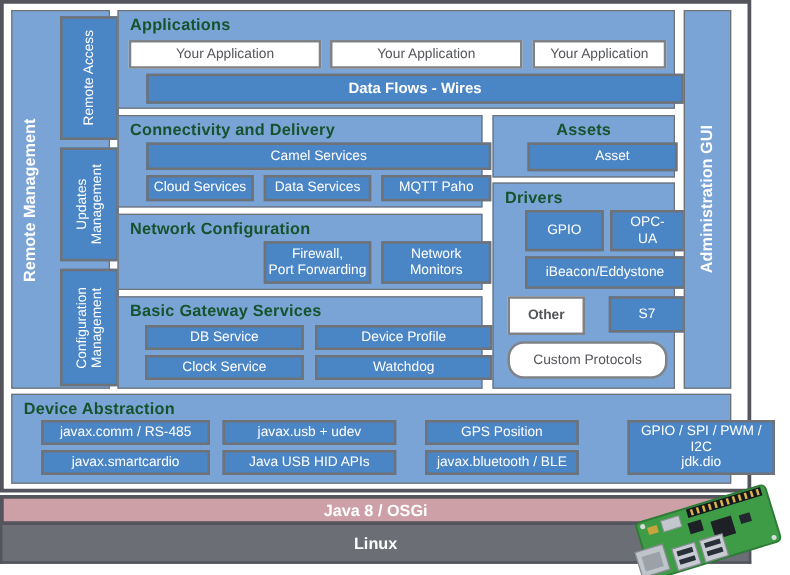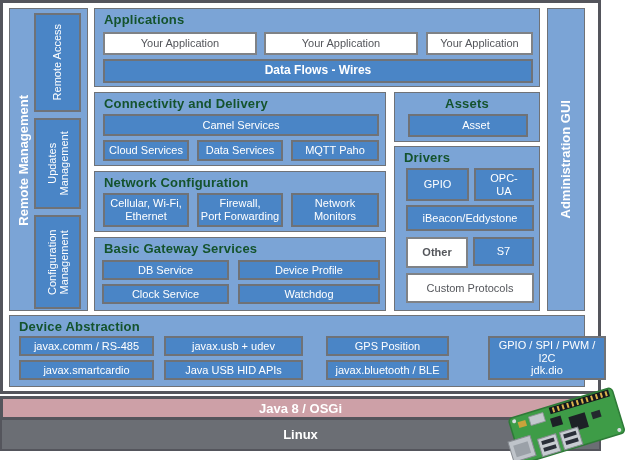--- a/index.html
+++ b/index.html
@@ -14,21 +14,21 @@
   .panel { position:absolute; background:var(--panel-blue,#7BA4D6);
     border:1px solid var(--box-border,#6F7277); }
 
   .ptitle { position:absolute; left:9px; top:3px; color:#14532d; font-weight:bold;
     font-size:13px; letter-spacing:.2px; white-space:nowrap; }
   .ptitle.center { left:0; right:0; text-align:center; }
 
   .bbox { position:absolute; background:var(--box-blue,#4A85C6);
     border:2px solid var(--box-border,#6F7277); color:#fff; font-size:11px;
     display:flex; align-items:center; justify-content:center; text-align:center;
-    white-space:pre-line; line-height:1.15; }
+    white-space:pre-line; line-height:1.15;margin-left:14px; }
   .bbox.bold { font-weight:bold; font-size:12px; }
 
   .wbox { position:absolute; background:#fff;
     border:2px solid var(--wbox-border,#7F8286); color:var(--text-dark,#54565B);
     font-size:11px; display:flex; align-items:center; justify-content:center;
     text-align:center; white-space:pre-line; line-height:1.15; }
 
   
   .vwrap { position:absolute; display:flex; align-items:center; justify-content:center;
     overflow:visible; }
@@ -90,22 +90,20 @@
     <div class="panel" style="left:91px; top:89px; width:292px; height:74px;">
       <div class="ptitle">Connectivity and Delivery</div>
       <div class="bbox" style="left:8px; top:21px; width:276px; height:22px;">Camel Services</div>
       <div class="bbox" style="left:8px; top:47px; width:86px; height:21px;">Cloud Services</div>
       <div class="bbox" style="left:102px; top:47px; width:86px; height:21px;">Data Services</div>
       <div class="bbox" style="left:196px; top:47px; width:88px; height:21px;">MQTT Paho</div>
     </div>
 
     <div class="panel" style="left:91px; top:168px; width:292px; height:61px;">
       <div class="ptitle">Network Configuration</div>
-      <div class="bbox" style="left:8px; top:21px; width:86px; height:34px;">Cellular, Wi-Fi,
-Ethernet</div>
       <div class="bbox" style="left:196px; top:21px; width:88px; height:34px;">Network
 Monitors</div>
       <div class="bbox" style="left:102px; top:21px; width:86px; height:34px;">Firewall,
 Port Forwarding</div>
     </div>
 
     <div class="panel" style="left:91px; top:234px; width:292px; height:74px;">
       <div class="ptitle">Basic Gateway Services</div>
       <div class="bbox" style="left:7px; top:22px; width:127px; height:20px;">DB Service</div>
       <div class="bbox" style="left:143px; top:22px; width:142px; height:20px;">Device Profile</div>
@@ -119,21 +117,21 @@
     </div>
 
     <div class="panel" style="left:391px; top:143px; width:146px; height:165px;">
       <div class="ptitle">Drivers</div>
       <div class="bbox" style="left:11px; top:21px; width:63px; height:33px;">GPIO</div>
       <div class="bbox" style="left:79px; top:21px; width:60px; height:33px;">OPC-
 UA</div>
       <div class="bbox" style="left:11px; top:58px; width:128px; height:26px;">iBeacon/Eddystone</div>
       <div class="wbox" style="left:11px; top:90px; width:62px; height:31px;font-weight:bold;">Other</div>
       <div class="bbox" style="left:78px; top:90px; width:61px; height:29px;">S7</div>
-      <div class="wbox" style="left:11px; top:126px; width:128px; height:30px;">Custom Protocols</div>
+      <div class="wbox" style="left:11px; top:126px; width:128px; height:30px;border-radius:13px;">Custom Protocols</div>
     </div>
 
     <div class="panel" style="left:544px; top:5px; width:38px; height:303px;">
       <div class="vwrap" style="left:0;top:0;right:0;bottom:0;">
         <div class="vtext big">Administration GUI</div>
       </div>
     </div>
 
     <div class="panel" style="left:6px; top:312px; width:576px; height:72px;">
       <div class="ptitle">Device Abstraction</div>

